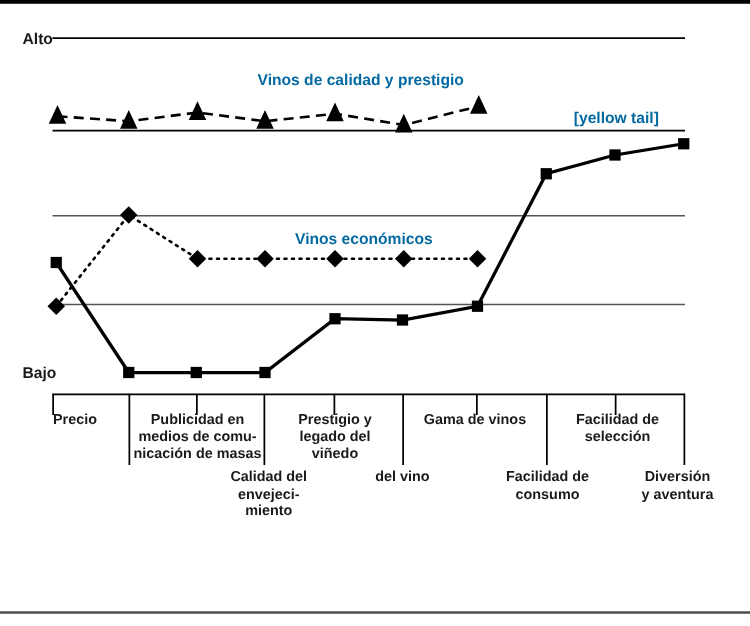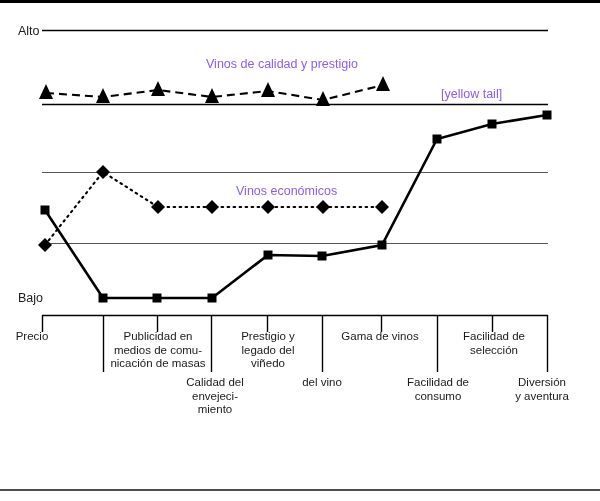--- a/index.html
+++ b/index.html
@@ -10,20 +10,21 @@
   body {
     font-family: "Liberation Sans", sans-serif;
     color: #1a1a1a;
   }
   #canvas {
     position: relative;
     width: 600px;
     height: 501px;
     background: #ffffff;
     overflow: hidden;
+    font-weight: bold;
   }
   .frame-top {
     position: absolute;
     left: 0; top: 0;
     width: 600px;
     height: 3px;
     background: #000000;
   }
   .frame-bottom {
     position: absolute;
@@ -40,21 +41,21 @@
   }
   .axis-label {
     position: absolute;
     font-size: 12.5px;
     color: #1a1a1a;
     white-space: nowrap;
   }
   .series-label {
     position: absolute;
     font-size: 12.5px;
-    color: #8b5cf6;
+    color: #0369a1;
     white-space: nowrap;
     text-align: center;
   }
   .cat-label {
     position: absolute;
     font-size: 11.5px;
     line-height: 13.5px;
     color: #1a1a1a;
     text-align: center;
   }
@@ -125,23 +126,23 @@
       <rect x="487.5" y="119.5" width="9" height="9"></rect>
       <rect x="542.5" y="110.5" width="9" height="9"></rect>
     </g>
   </svg>
 
   <div class="axis-label" style="left:18px; top:24px;">Alto</div>
   <div class="axis-label" style="left:18px; top:291px;text-align:center;">Bajo</div>
 
   <div class="series-label" style="left:206px; top:57px;">Vinos de calidad y prestigio</div>
   <div class="series-label" style="left:236px; top:184px;text-align:right;">Vinos económicos</div>
-  <div class="series-label" style="left:441px; top:87px;">[yellow tail]</div>
+  <div class="series-label" style="left:459px; top:87px;">[yellow tail]</div>
 
-  <div class="cat-label" style="left:6px; top:330px; width:52px;">
+  <div class="cat-label" style="left:34px; top:330px; width:52px;">
     <div>Precio</div>
   </div>
 
   <div class="cat-label" style="left:106px; top:330px; width:104px;">
     <div>Publicidad en</div>
     <div>medios de comu-</div>
     <div>nicación de masas</div>
   </div>
 
   <div class="cat-label" style="left:214px; top:330px; width:108px;">

